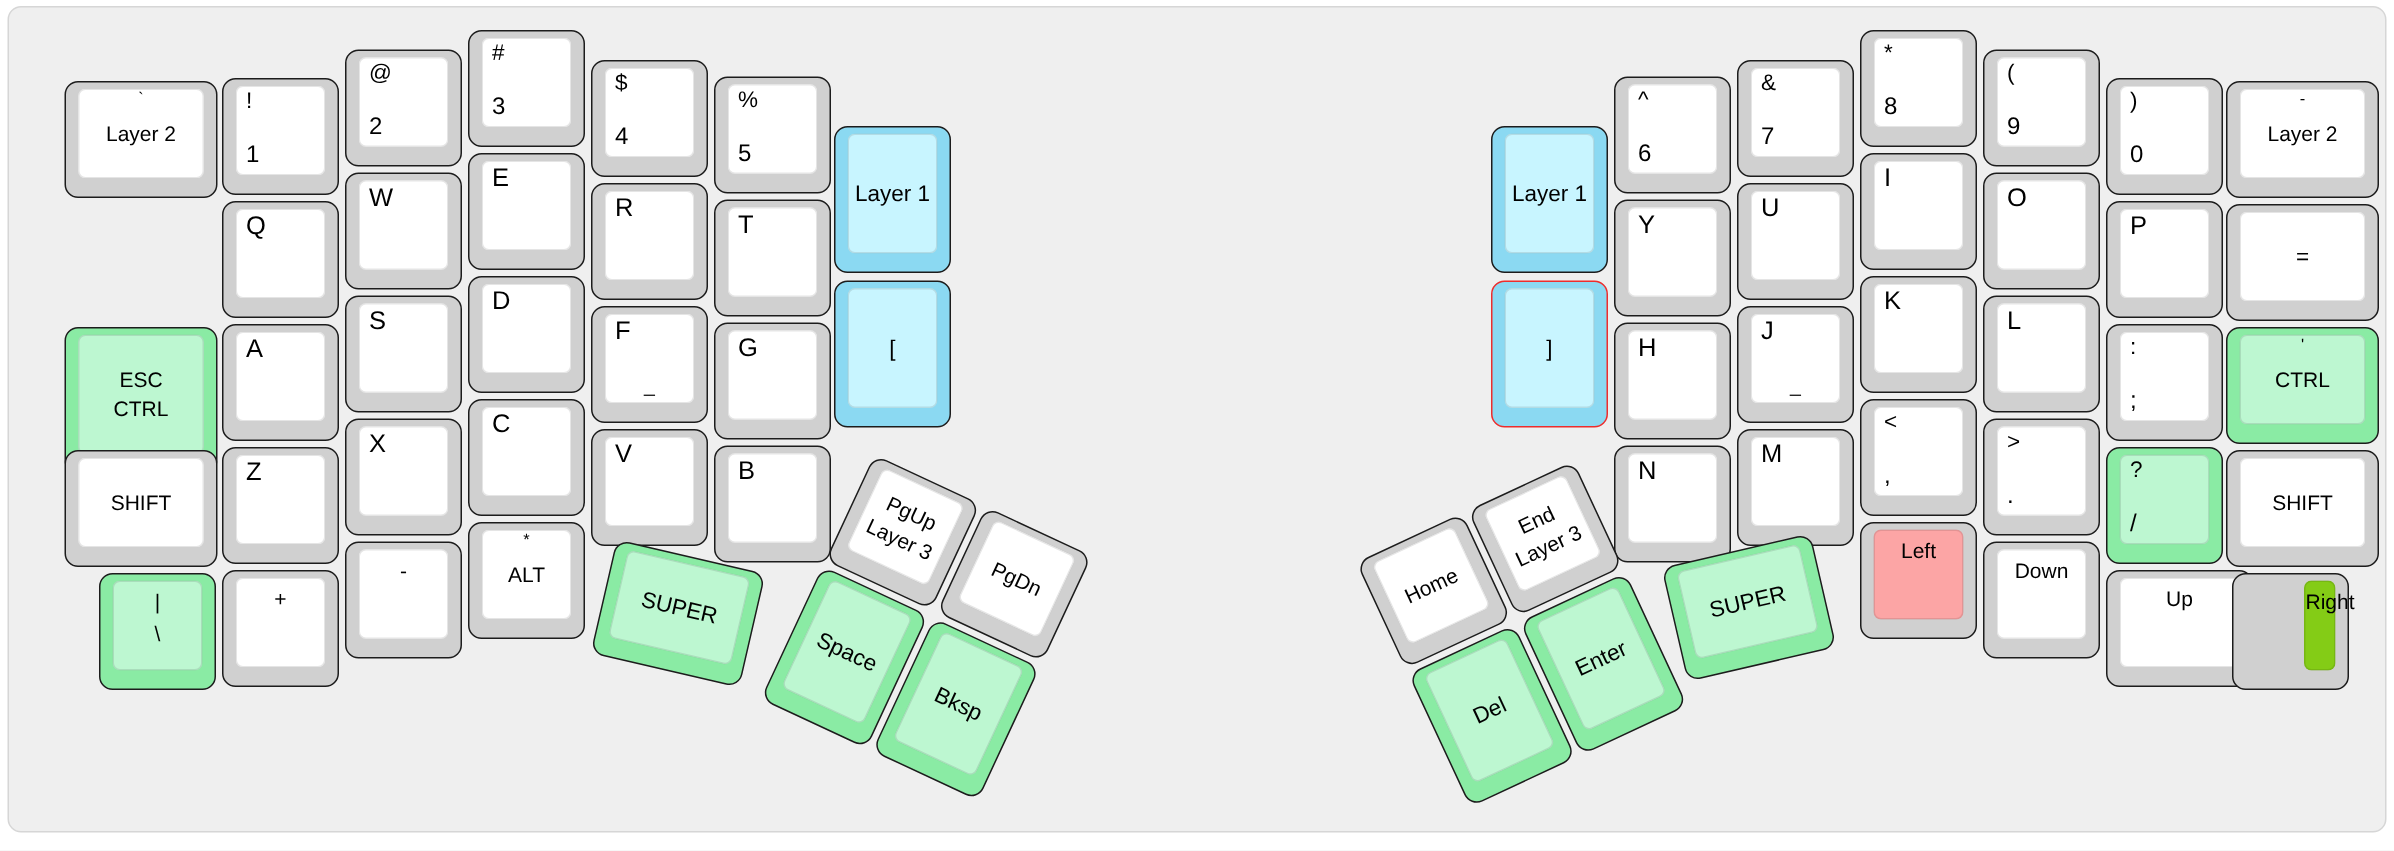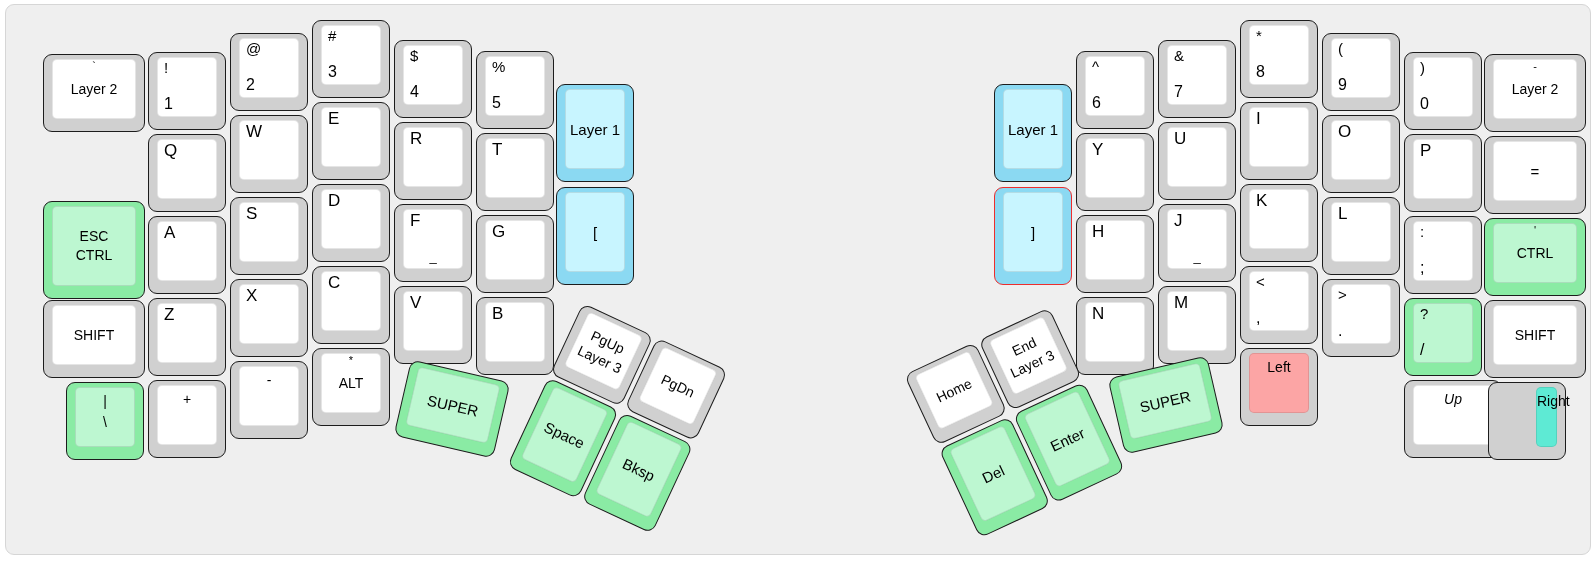--- a/index.html
+++ b/index.html
@@ -98,21 +98,21 @@
     <div class="key" style="left: 388px; top: 117px; width: 78px; height: 78px; background: rgb(208, 208, 208);">
       <div class="cap" style="background: rgb(255, 255, 255);">
         <div class="lab l-tl">R</div>
       </div>
     </div>
     <div class="key" style="left: 470px; top: 128px; width: 78px; height: 78px; background: rgb(208, 208, 208);">
       <div class="cap" style="background: rgb(255, 255, 255);">
         <div class="lab l-tl">T</div>
       </div>
     </div>
-    <div class="key" style="left: 37px; top: 196px; width: 102px; height: 98px; background: rgb(138, 235, 164);">
+    <div class="key" style="left: 37px; top: 213px; width: 102px; height: 98px; background: rgb(138, 235, 164);">
       <div class="cap" style="background: rgb(189, 247, 209);">
         <div class="lab l-ctr"><div>ESC</div><div>CTRL</div></div>
       </div>
     </div>
     <div class="key" style="left: 142px; top: 211px; width: 78px; height: 78px; background: rgb(208, 208, 208);">
       <div class="cap" style="background: rgb(255, 255, 255);">
         <div class="lab l-tl">A</div>
       </div>
     </div>
     <div class="key" style="left: 224px; top: 192px; width: 78px; height: 78px; background: rgb(208, 208, 208);">
@@ -337,27 +337,32 @@
     <div class="key" style="left: 1478px; top: 295px; width: 102px; height: 78px; background: rgb(208, 208, 208);">
       <div class="cap" style="background: rgb(255, 255, 255);">
         <div class="lab l-ctr"><div>SHIFT</div></div>
       </div>
     </div>
     <div class="key" style="left: 1234px; top: 343px; width: 78px; height: 78px; background: rgb(208, 208, 208);">
       <div class="cap" style="background: #fca5a5;">
         <div class="lab l-tc"><div>Left</div></div>
       </div>
     </div>
-    <div class="key" style="left: 1398px; top: 375px; width: 98px; height: 78px; background: rgb(208, 208, 208); font-style: italic;">
+    <div class="key" style="left: 1316px; top: 356px; width: 78px; height: 78px; background: rgb(208, 208, 208);">
+      <div class="cap" style="background: rgb(255, 255, 255);">
+        <div class="lab l-tc"><div>Down</div></div>
+      </div>
+    </div>
+    <div class="key" style="left: 1398px; top: 375px; width: 98px; height: 78px; background: rgb(208, 208, 208);">
       <div class="cap" style="background: rgb(255, 255, 255);">
         <div class="lab l-tc"><div>Up</div></div>
       </div>
     </div>
     <div class="key" style="left: 1482px; top: 377px; width: 78px; height: 78px; background: rgb(208, 208, 208);">
-      <div class="cap" style="background: #5eead4; margin-left: 39px;">
+      <div class="cap" style="background: #84cc16; margin-left: 39px;">
         <div class="lab l-tc"><div>Right</div></div>
       </div>
     </div>
     <div class="key" style="left: 1109px; top: 361px; width: 102px; height: 78px; background: rgb(138, 235, 164); transform: rotate(-13deg);">
       <div class="cap" style="background: rgb(189, 247, 209);">
         <div class="lab l-ctr big"><div>SUPER</div></div>
       </div>
     </div>
     <div class="grp" style="left: 577px; top: 298px; transform: rotate(25deg);">
       <div class="key" style="left: 0px; top: 0px; width: 78px; height: 78px; background: rgb(208, 208, 208);">

